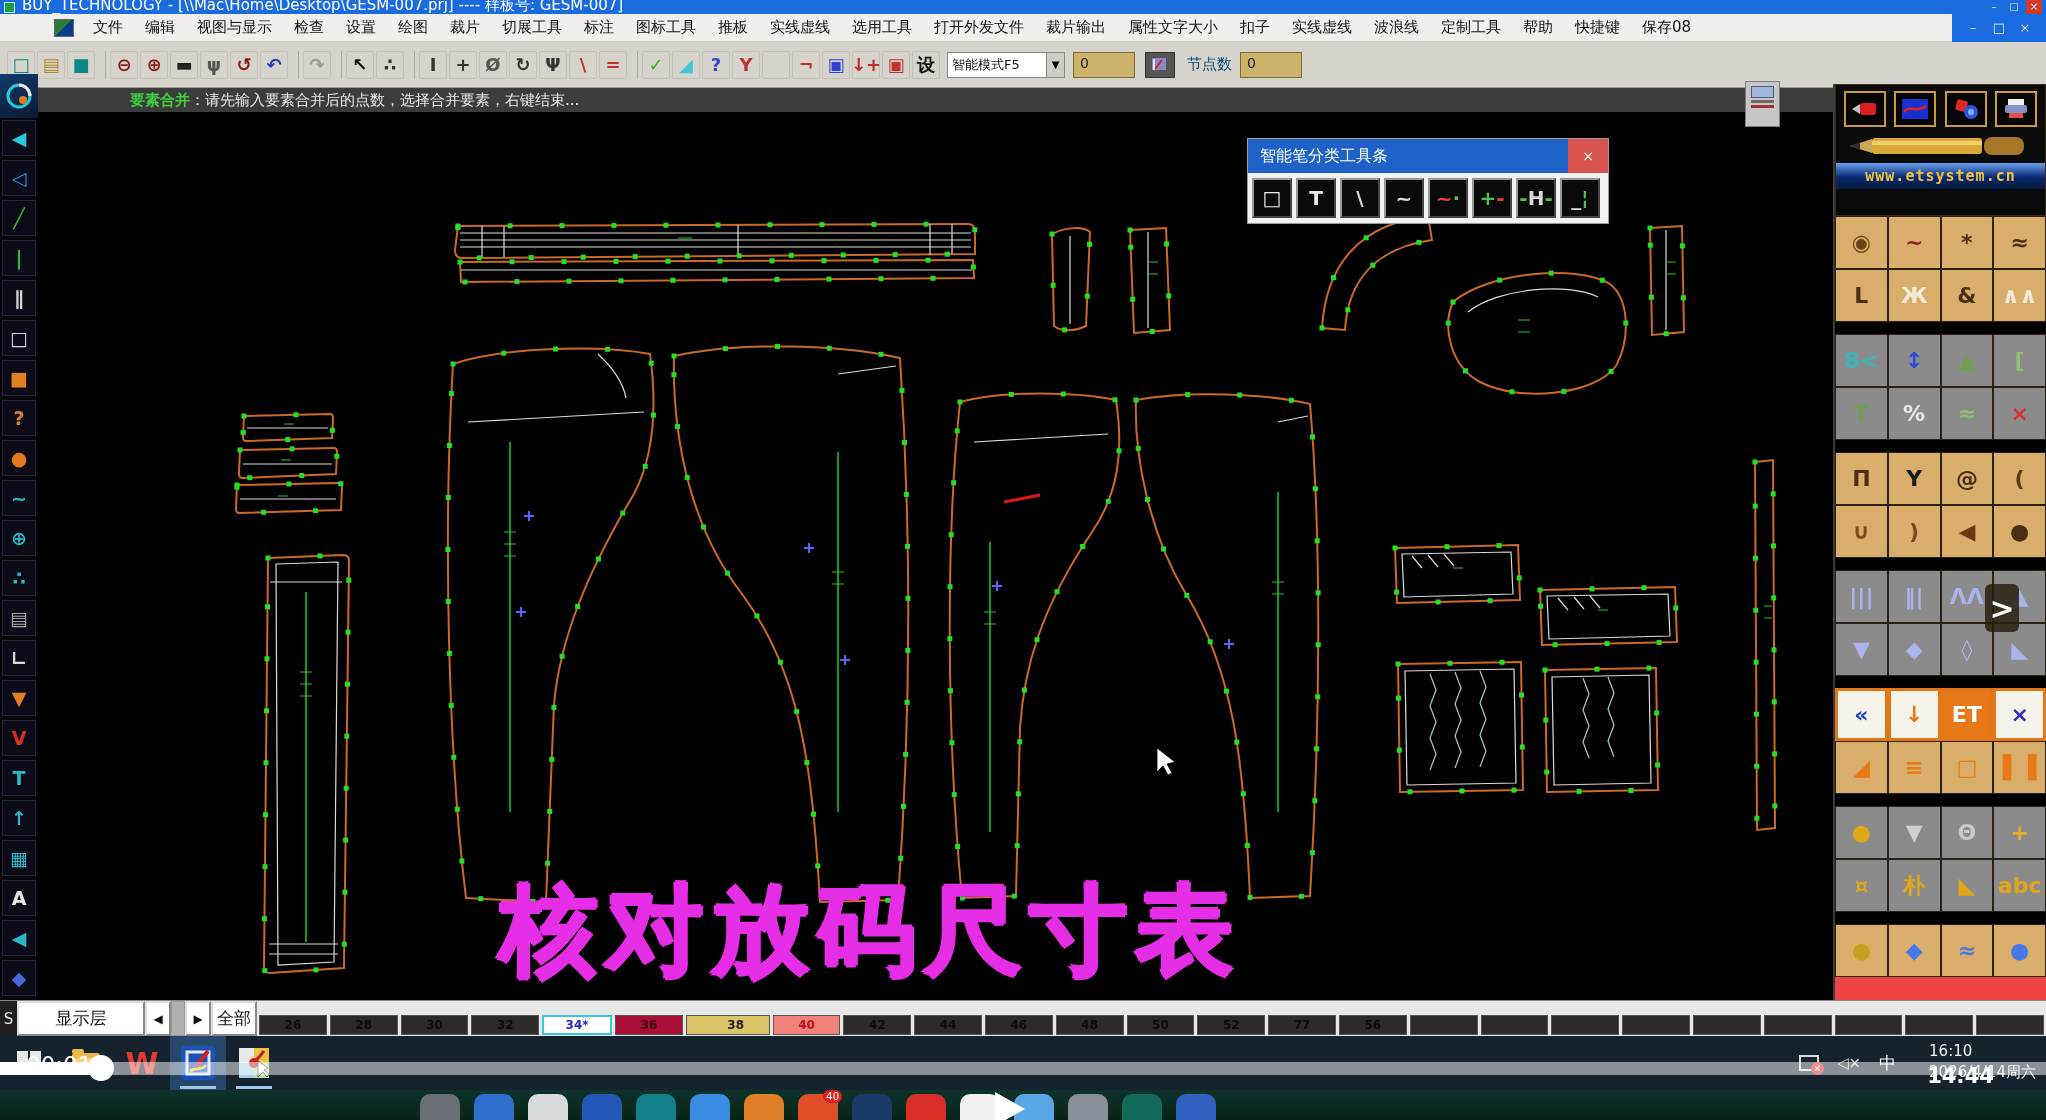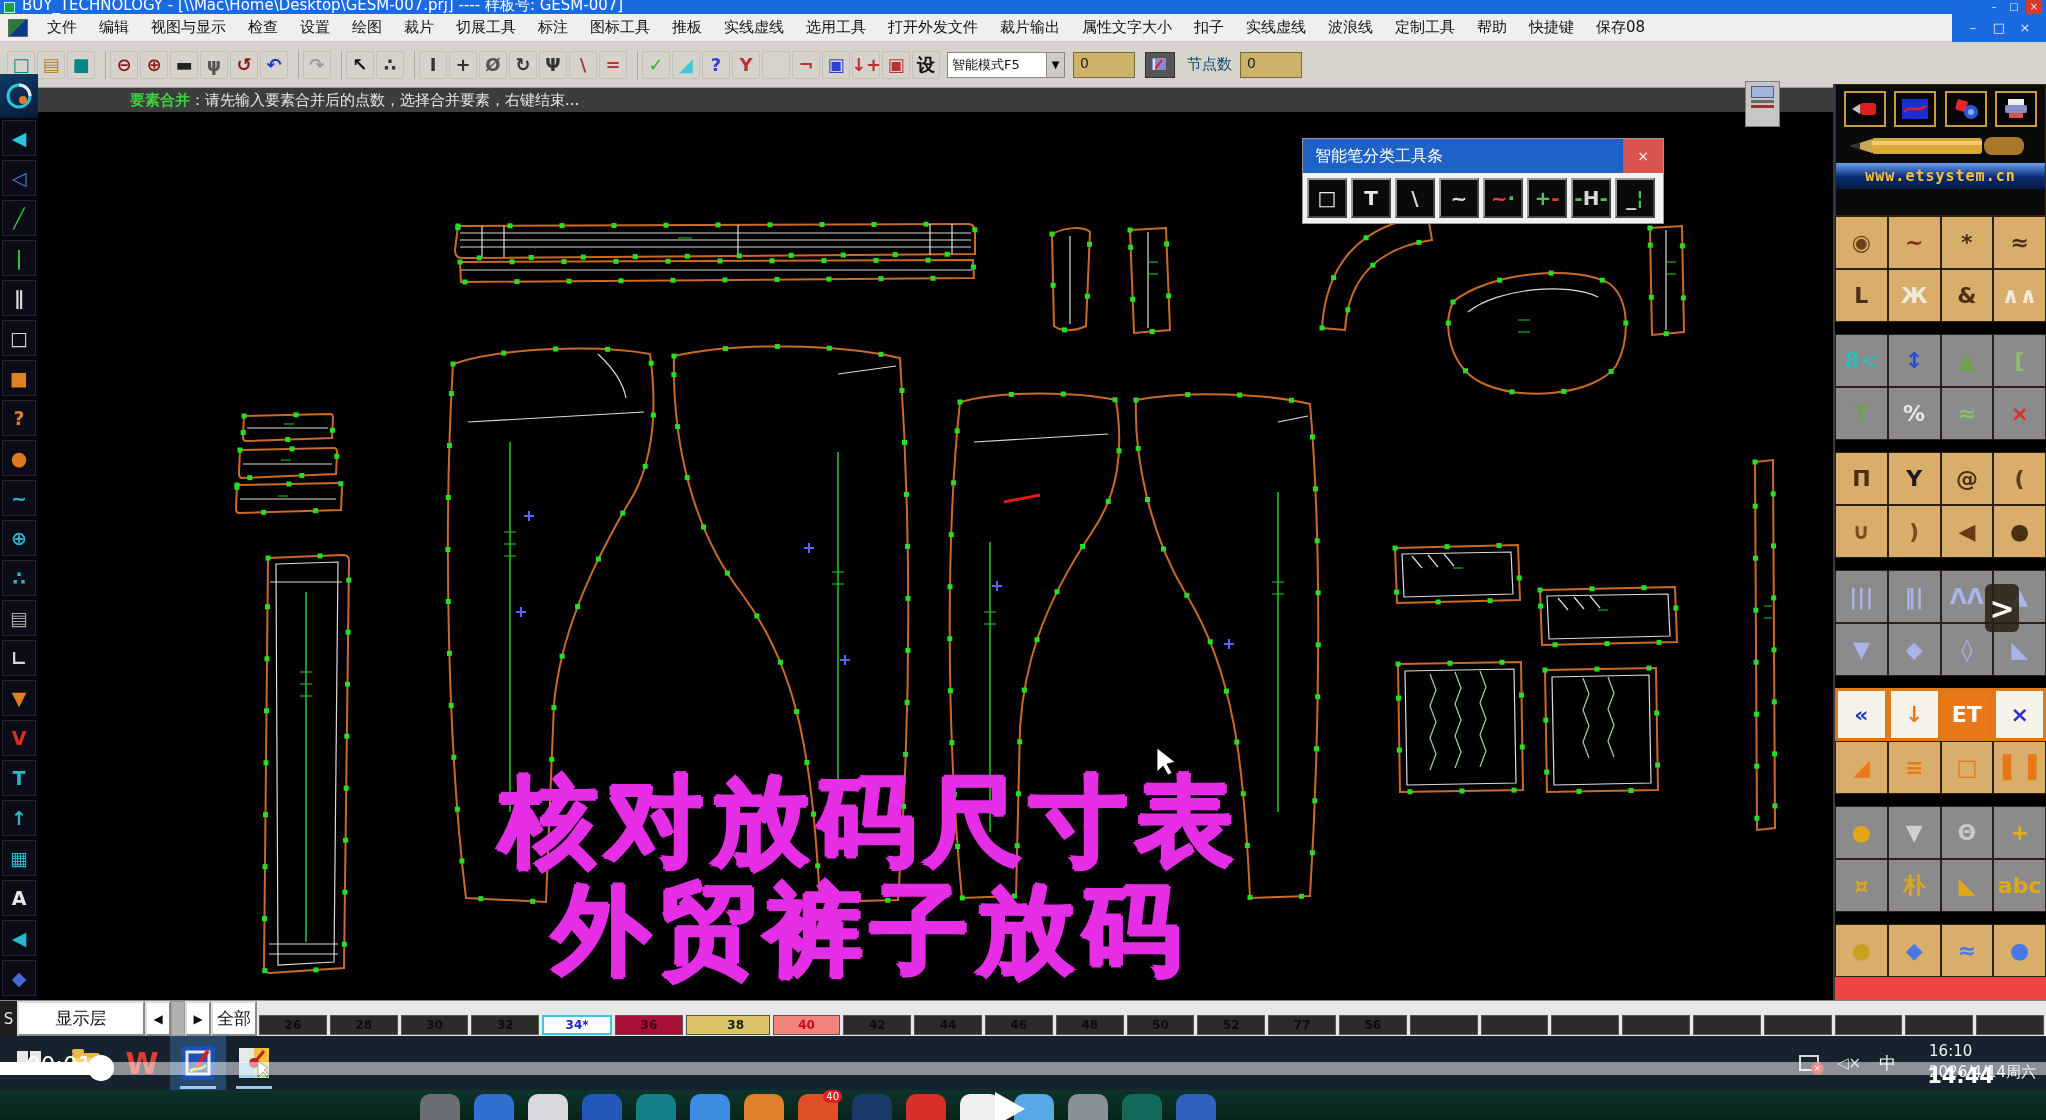--- a/index.html
+++ b/index.html
@@ -8,21 +8,21 @@
 
   
   .titlebar{position:absolute;left:0;top:0;width:2046px;height:14px;background:#1b6be0;color:#fff;overflow:hidden;}
   .titlebar .t-icon{position:absolute;left:4px;top:2px;width:11px;height:11px;background:#1f9e4a;border:1px solid #bfe;}
   .titlebar .t-text{position:absolute;left:22px;top:-4px;font-size:15px;white-space:nowrap;}
   .t-controls{position:absolute;right:4px;top:0;display:flex;gap:4px;}
   .t-controls span{font-size:10px;color:#e8eefc;width:16px;text-align:center;line-height:14px;}
   .t-controls .t-close{background:#d23b2a;}
 
   
-  .menubar{position:absolute;left:0;top:14px;width:2046px;height:28px;background:#f0efed;display:flex;align-items:center;border-bottom:1px solid #c8c8c8;}
+  .menubar{position:absolute;left:0;top:14px;width:2046px;height:28px;background:#f0efed;display:flex;align-items:center;border-bottom:1px solid #c8c8c8;padding-left:46px;}
   .app-icon{width:20px;height:18px;margin:0 8px 0 8px;background:linear-gradient(135deg,#2a7a3a 50%,#0a3a8a 50%);border:1px solid #666;}
   .menu-item{font-size:15px;color:#111;padding:3px 11px;white-space:nowrap;}
   .menu-controls{margin-left:auto;display:flex;height:28px;background:#1b6be0;align-items:center;padding:0 8px;}
   .menu-controls span{color:#e6ecf8;font-size:13px;width:26px;text-align:center;}
 
   
   .toolbar{position:absolute;left:0;top:42px;width:2046px;height:46px;background:#d6d3cd;display:flex;align-items:center;padding-left:6px;border-bottom:1px solid #9a9a9a;}
   .tb-icon{width:28px;height:28px;margin:0 1px;border:1px solid #c4c1bb;border-radius:2px;display:flex;align-items:center;justify-content:center;font-size:18px;font-weight:bold;background:#d6d3cd;}
   .tb-sep{width:7px;height:28px;border-right:1px solid #aaa;margin:0 3px;}
   .colorgrid{display:grid;grid-template-columns:11px 11px;grid-template-rows:11px 11px;gap:1px;padding:2px;}
@@ -42,21 +42,21 @@
   
   .workspace{position:absolute;left:0;top:112px;width:2046px;height:888px;display:flex;}
   .left-tools{width:38px;height:888px;background:#05050a;display:flex;flex-direction:column;align-items:center;padding-top:8px;gap:4px;overflow:hidden;}
   .lt-btn{width:34px;height:36px;background:#0c0c18;border:1px solid #26263a;display:flex;align-items:center;justify-content:center;font-size:19px;font-weight:bold;flex:0 0 auto;}
   .canvas{position:relative;width:1795px;height:888px;background:#000;overflow:hidden;}
   .canvas svg{position:absolute;left:0;top:0;}
   .overlay-text{position:absolute;left:0;right:130px;bottom:14px;text-align:center;z-index:5;color:#e62ee6;font-weight:900;line-height:1.12;letter-spacing:8px;text-shadow:2px 0 #e62ee6,0 2px #e62ee6,-2px 0 #e62ee6,0 -2px #e62ee6;}
   .overlay-text div{font-size:98px;white-space:nowrap;}
 
   
-  .smartpen{position:absolute;left:1302px;top:138px;width:362px;z-index:10;background:#ffffff;border:1px solid #9a9a9a;}
+  .smartpen{position:absolute;left:1247px;top:138px;width:362px;z-index:10;background:#ffffff;border:1px solid #9a9a9a;}
   .sp-title{height:34px;background:#1e62c8;color:#fff;display:flex;align-items:center;font-size:16px;padding-left:12px;}
   .sp-close{margin-left:auto;width:40px;height:34px;background:#d9534f;color:#fff;text-align:center;line-height:34px;font-size:14px;}
   .sp-body{display:flex;gap:4px;padding:5px 4px;background:#f2f2f2;}
   .sp-tool{width:40px;height:40px;background:#0a0a0a;border:2px outset #999;display:flex;align-items:center;justify-content:center;font-size:20px;font-weight:bold;}
 
   
   .right-panel{position:absolute;left:1833px;top:84px;width:213px;height:916px;background:#ef4444;border-left:2px solid #3a3a3a;overflow:hidden;z-index:4;}
   .rp-logo{height:132px;background:#0a0a0a;border:1px solid #3a2a10;position:relative;}
   .rp-logo-btns{display:flex;justify-content:space-around;padding:6px 4px 2px 4px;}
   .rp-lbtn{width:42px;height:36px;border:2px solid #c89c3c;background:#050505;display:flex;align-items:center;justify-content:center;}
@@ -578,21 +578,20 @@
           <rect x="1716.4" y="703.7" width="5" height="5" fill="#24e024"></rect>
           <rect x="1716.2" y="651.7" width="5" height="5" fill="#24e024"></rect>
           <rect x="1715.9" y="599.7" width="5" height="5" fill="#24e024"></rect>
           <rect x="1715.6" y="547.7" width="5" height="5" fill="#24e024"></rect>
           <rect x="1715.3" y="495.7" width="5" height="5" fill="#24e024"></rect>
           <rect x="1715.0" y="443.7" width="5" height="5" fill="#24e024"></rect>
           <rect x="1714.7" y="391.7" width="5" height="5" fill="#24e024"></rect>
         </svg>
       <div class="overlay-text">
         <div>核对放码尺寸表</div>
-        <div>外贸裤子放码</div>
       </div>
     </div>
     <div style="width:213px;"></div>
   </div>
 
   <div class="smartpen">
     <div class="sp-title">
       <span>智能笔分类工具条</span>
       <span class="sp-close">×</span>
     </div>

